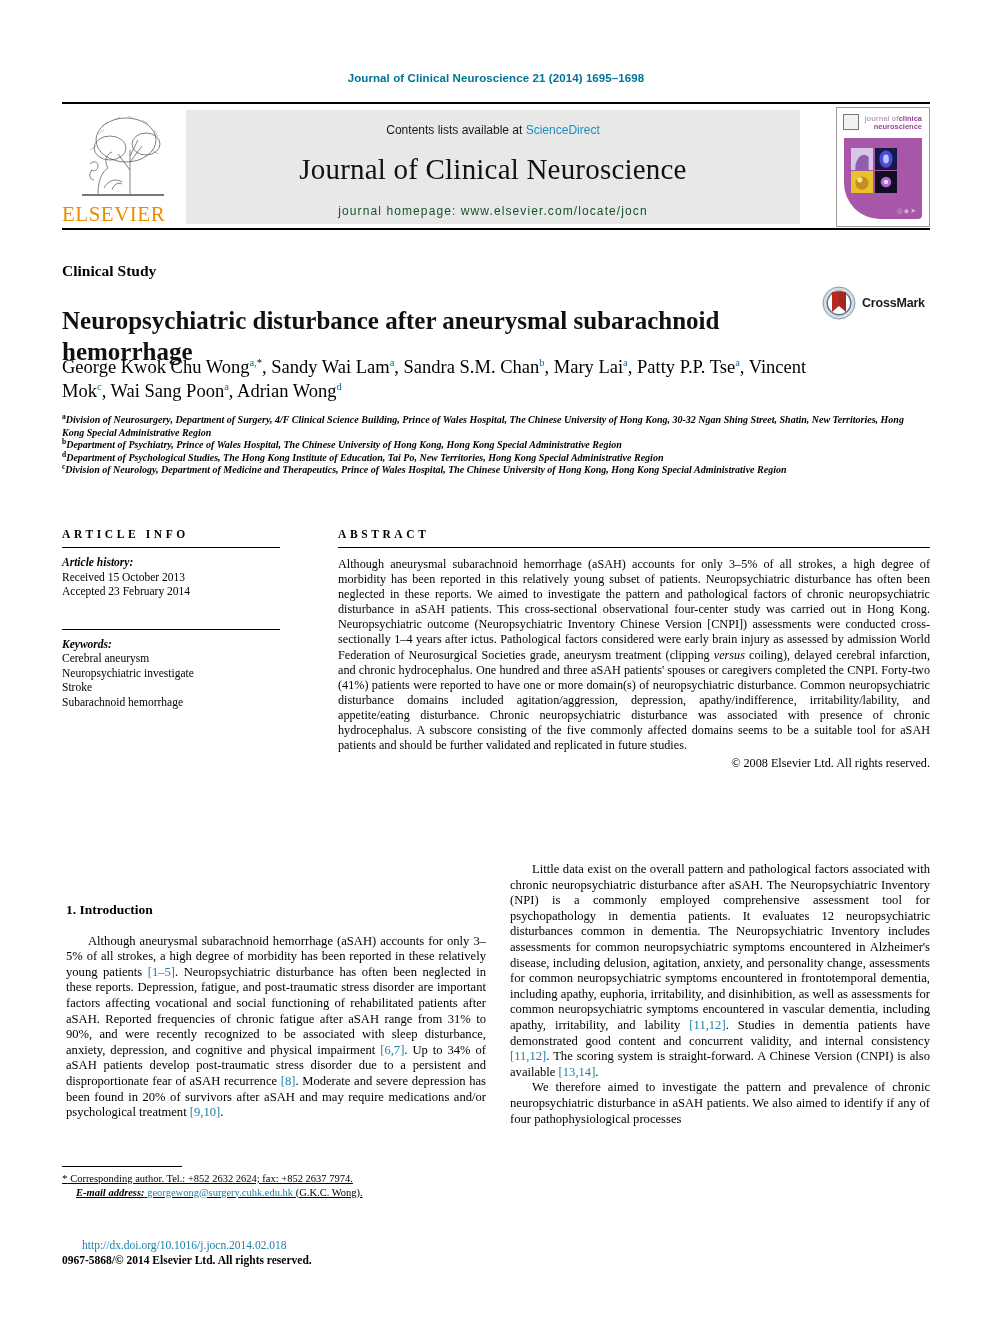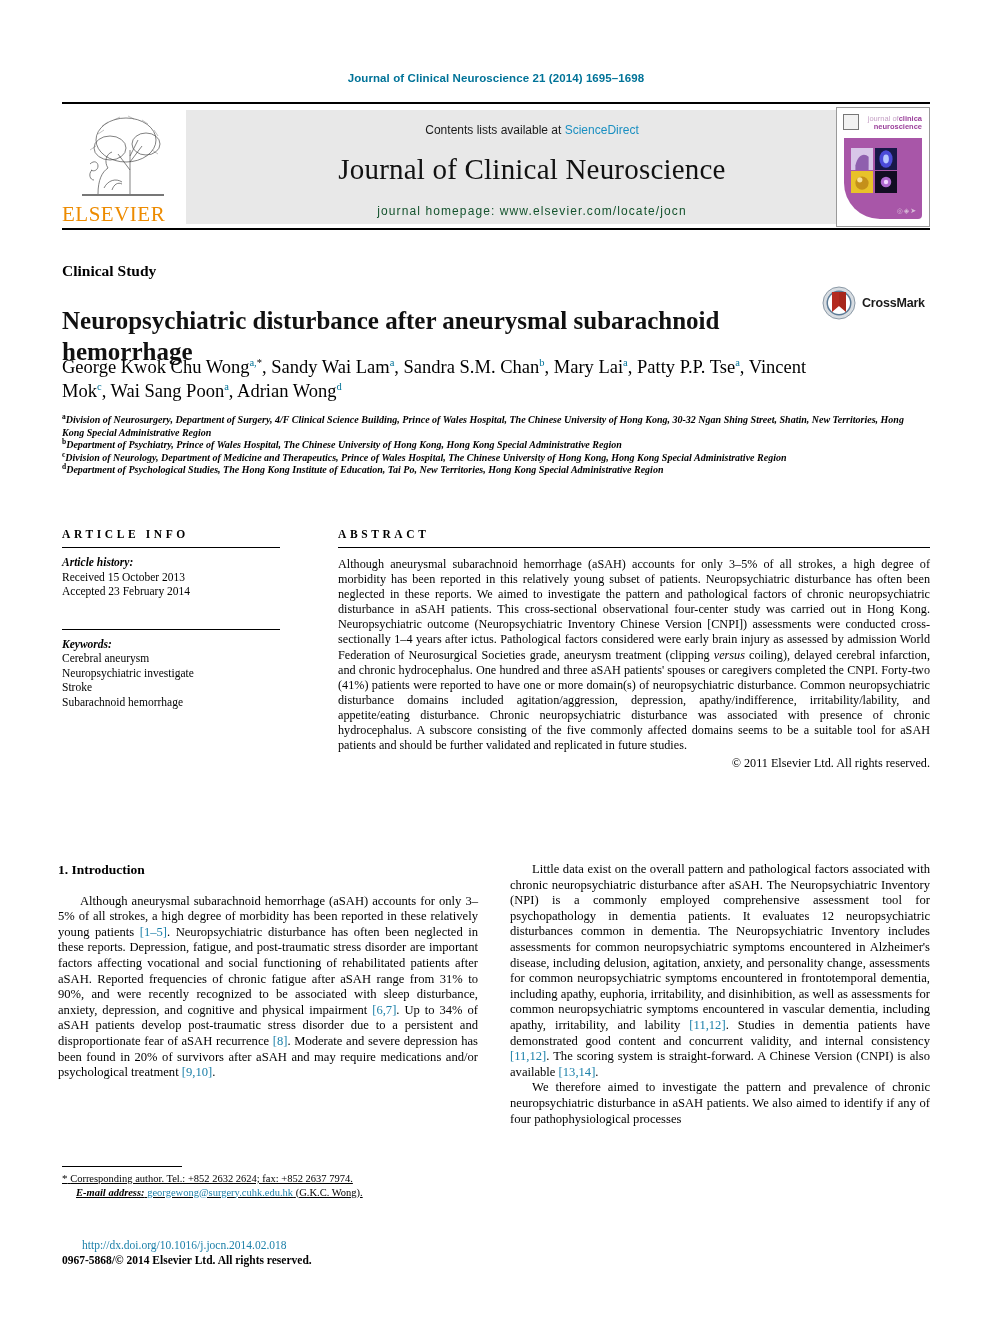--- a/index.html
+++ b/index.html
@@ -67,21 +67,20 @@
     color: #ed8b00;
     line-height: 1;
   }
   .journal-band {
     position: absolute;
     left: 124px; top: 6px;
     width: 614px;
     height: 114px;
     background: #e8e8e8;
     text-align: center;
-    padding-left: 39px;
   }
   .contents-line {
     margin-top: 13px;
     font-family: "Liberation Sans", sans-serif;
     font-size: 12px;
     color: #1a1a1a;
   }
   .contents-line .sd {
     color: #1a8fc1;
   }
@@ -126,21 +125,21 @@
     position: absolute;
     right: 3px; top: 3px;
     width: 62px;
     text-align: right;
     font-family: "Liberation Sans", sans-serif;
     font-size: 7.5px;
     line-height: 8px;
     color: #9a3f9a;
     font-weight: bold;
   }
-  .cover-title .light { color: #c49fc4; font-weight: normal; }
+  .cover-title .light { color: #c49fc4; font-weight: bold; }
   .cover-purple {
     position: absolute;
     left: 3px; top: 26px; right: 3px; bottom: 3px;
     background: #a856a8;
     border-bottom-left-radius: 36px;
     border-bottom-right-radius: 4px;
   }
   .cover-tiles {
     position: absolute;
     left: 7px; top: 10px;
@@ -280,21 +279,21 @@
   
   .body-col {
     position: absolute;
     top: 862px;
     width: 420px;
     font-family: "Liberation Serif", serif;
     font-size: 12.6px;
     line-height: 15.6px;
     text-align: justify;
   }
-  .body-col.left { left: 58px; }
+  .body-col.left { left: 66px; margin-top: 40px; }
   .body-col.right { left: 510px; }
   .h2 {
     font-family: "Liberation Serif", serif;
     font-size: 13.5px;
     font-weight: bold;
     margin: 0 0 16px 0;
   }
   .body-col p { margin: 0; text-indent: 22px; }
   .ref { color: #1a7fa8; }
 
@@ -414,22 +413,22 @@
       <path d="M17 6 L24 6 L24 26 L17 20 Z" fill="#8e1f16" opacity="0.35"></path>
     </svg>
     <div class="crossmark-text">CrossMark</div>
   </div>
 
   <div class="authors">George Kwok Chu Wong<sup>a,</sup><sup class="star">*</sup>, Sandy Wai Lam<sup>a</sup>, Sandra S.M. Chan<sup>b</sup>, Mary Lai<sup>a</sup>, Patty P.P. Tse<sup>a</sup>, Vincent Mok<sup>c</sup>, Wai Sang Poon<sup>a</sup>, Adrian Wong<sup>d</sup></div>
 
   <div class="affiliations">
     <div class="aff"><sup>a</sup><span>Division of Neurosurgery, Department of Surgery, 4/F Clinical Science Building, Prince of Wales Hospital, The Chinese University of Hong Kong, 30-32 Ngan Shing Street, Shatin, New Territories, Hong Kong Special Administrative Region</span></div>
     <div class="aff"><sup>b</sup><span>Department of Psychiatry, Prince of Wales Hospital, The Chinese University of Hong Kong, Hong Kong Special Administrative Region</span></div>
+    <div class="aff"><sup>d</sup><span>Department of Psychological Studies, The Hong Kong Institute of Education, Tai Po, New Territories, Hong Kong Special Administrative Region</span></div>
     <div class="aff"><sup>c</sup><span>Division of Neurology, Department of Medicine and Therapeutics, Prince of Wales Hospital, The Chinese University of Hong Kong, Hong Kong Special Administrative Region</span></div>
-    <div class="aff"><sup>d</sup><span>Department of Psychological Studies, The Hong Kong Institute of Education, Tai Po, New Territories, Hong Kong Special Administrative Region</span></div>
   </div>
 
   <div class="info-col">
     <div class="block-head">ARTICLE INFO</div>
     <div class="rule-thick"></div>
     <div class="info-group">
       <div class="it">Article history:</div>
       <div>Received 15 October 2013</div>
       <div>Accepted 23 February 2014</div>
     </div>
@@ -441,21 +440,21 @@
       <div>Neuropsychiatric investigate</div>
       <div>Stroke</div>
       <div>Subarachnoid hemorrhage</div>
     </div>
   </div>
 
   <div class="abs-col">
     <div class="block-head">ABSTRACT</div>
     <div class="rule-thick"></div>
     <div class="abstract-body">Although aneurysmal subarachnoid hemorrhage (aSAH) accounts for only 3–5% of all strokes, a high degree of morbidity has been reported in this relatively young subset of patients. Neuropsychiatric disturbance has often been neglected in these reports. We aimed to investigate the pattern and pathological factors of chronic neuropsychiatric disturbance in aSAH patients. This cross-sectional observational four-center study was carried out in Hong Kong. Neuropsychiatric outcome (Neuropsychiatric Inventory Chinese Version [CNPI]) assessments were conducted cross-sectionally 1–4 years after ictus. Pathological factors considered were early brain injury as assessed by admission World Federation of Neurosurgical Societies grade, aneurysm treatment (clipping <em>versus</em> coiling), delayed cerebral infarction, and chronic hydrocephalus. One hundred and three aSAH patients' spouses or caregivers completed the CNPI. Forty-two (41%) patients were reported to have one or more domain(s) of neuropsychiatric disturbance. Common neuropsychiatric disturbance domains included agitation/aggression, depression, apathy/indifference, irritability/lability, and appetite/eating disturbance. Chronic neuropsychiatric disturbance was associated with presence of chronic hydrocephalus. A subscore consisting of the five commonly affected domains seems to be a suitable tool for aSAH patients and should be further validated and replicated in future studies.</div>
-    <div class="copyright">© 2011 Elsevier Ltd. All rights reserved.</div>
+    <div class="copyright">© 2008 Elsevier Ltd. All rights reserved.</div>
   </div>
 
   <div class="body-col left">
     <div class="h2">1. Introduction</div>
     <p>Although aneurysmal subarachnoid hemorrhage (aSAH) accounts for only 3–5% of all strokes, a high degree of morbidity has been reported in these relatively young patients <span class="ref">[1–5]</span>. Neuropsychiatric disturbance has often been neglected in these reports. Depression, fatigue, and post-traumatic stress disorder are important factors affecting vocational and social functioning of rehabilitated patients after aSAH. Reported frequencies of chronic fatigue after aSAH range from 31% to 90%, and were recently recognized to be associated with sleep disturbance, anxiety, depression, and cognitive and physical impairment <span class="ref">[6,7]</span>. Up to 34% of aSAH patients develop post-traumatic stress disorder due to a persistent and disproportionate fear of aSAH recurrence <span class="ref">[8]</span>. Moderate and severe depression has been found in 20% of survivors after aSAH and may require medications and/or psychological treatment <span class="ref">[9,10]</span>.</p>
   </div>
 
   <div class="body-col right">
     <p>Little data exist on the overall pattern and pathological factors associated with chronic neuropsychiatric disturbance after aSAH. The Neuropsychiatric Inventory (NPI) is a commonly employed comprehensive assessment tool for psychopathology in dementia patients. It evaluates 12 neuropsychiatric disturbances common in dementia. The Neuropsychiatric Inventory includes assessments for common neuropsychiatric symptoms encountered in Alzheimer's disease, including delusion, agitation, anxiety, and personality change, assessments for common neuropsychiatric symptoms encountered in frontotemporal dementia, including apathy, euphoria, irritability, and disinhibition, as well as assessments for common neuropsychiatric symptoms encountered in vascular dementia, including apathy, irritability, and lability <span class="ref">[11,12]</span>. Studies in dementia patients have demonstrated good content and concurrent validity, and internal consistency <span class="ref">[11,12]</span>. The scoring system is straight-forward. A Chinese Version (CNPI) is also available <span class="ref">[13,14]</span>.</p>
     <p>We therefore aimed to investigate the pattern and prevalence of chronic neuropsychiatric disturbance in aSAH patients. We also aimed to identify if any of four pathophysiological processes</p>

